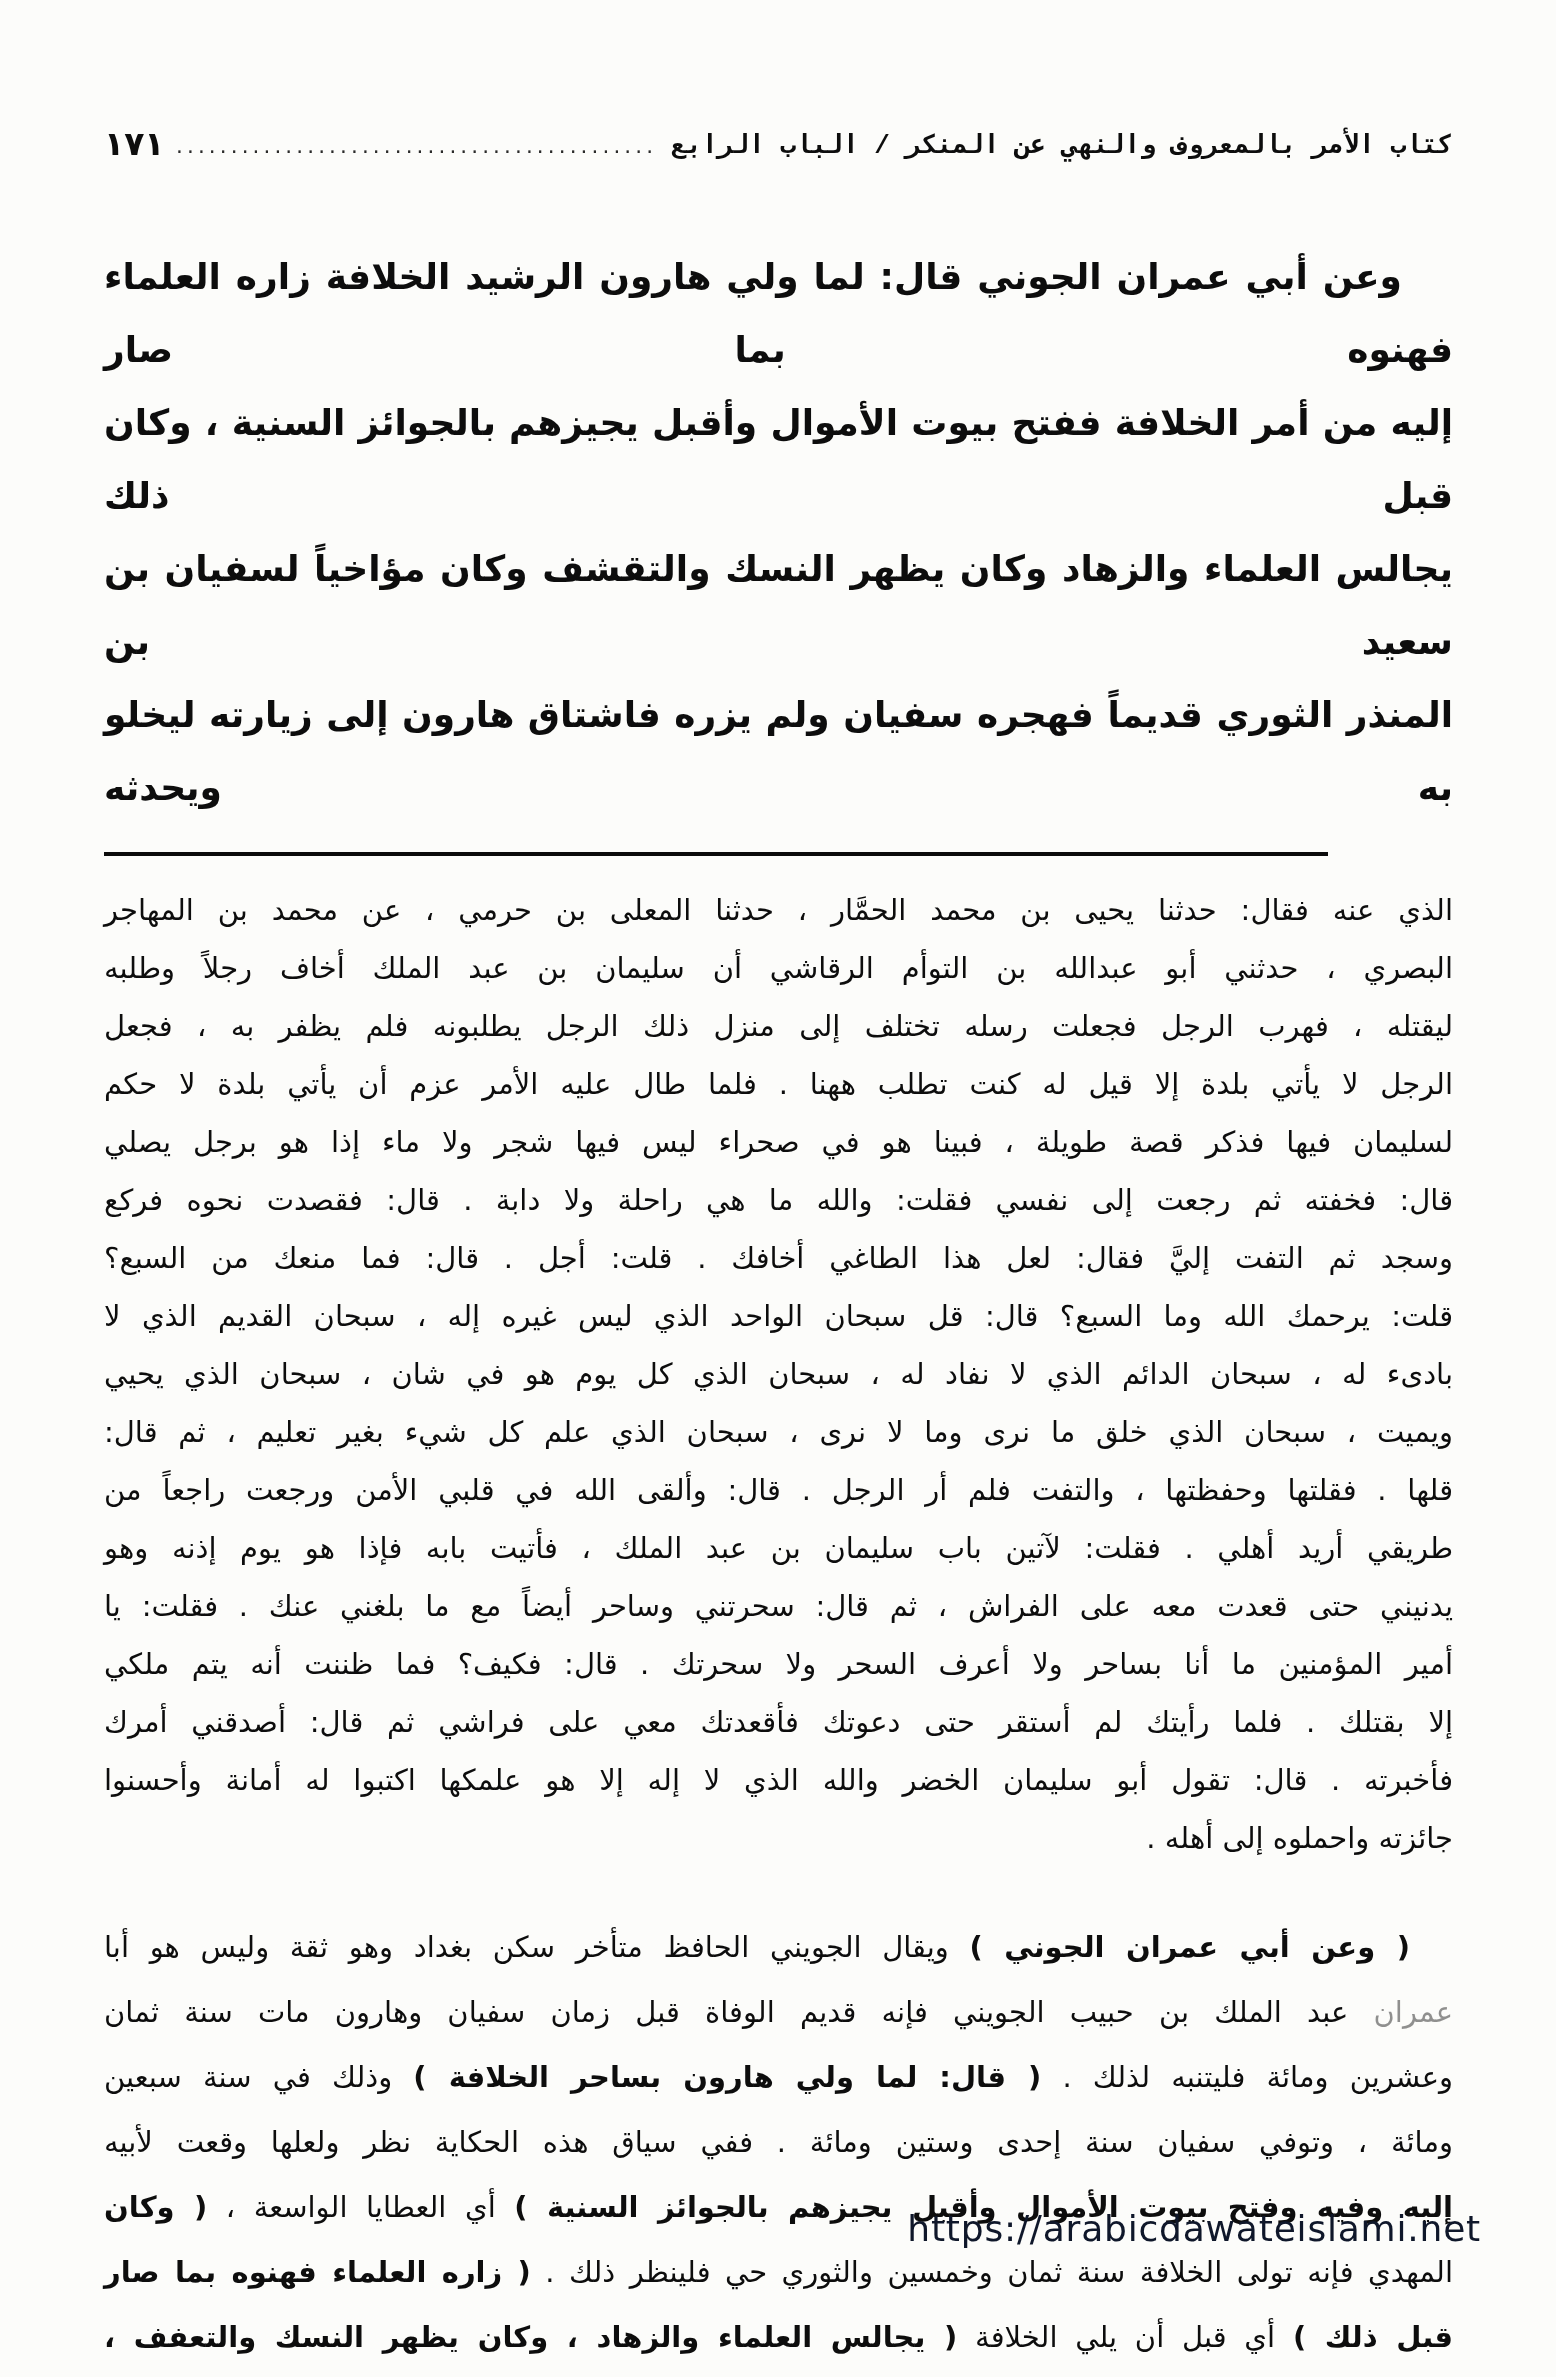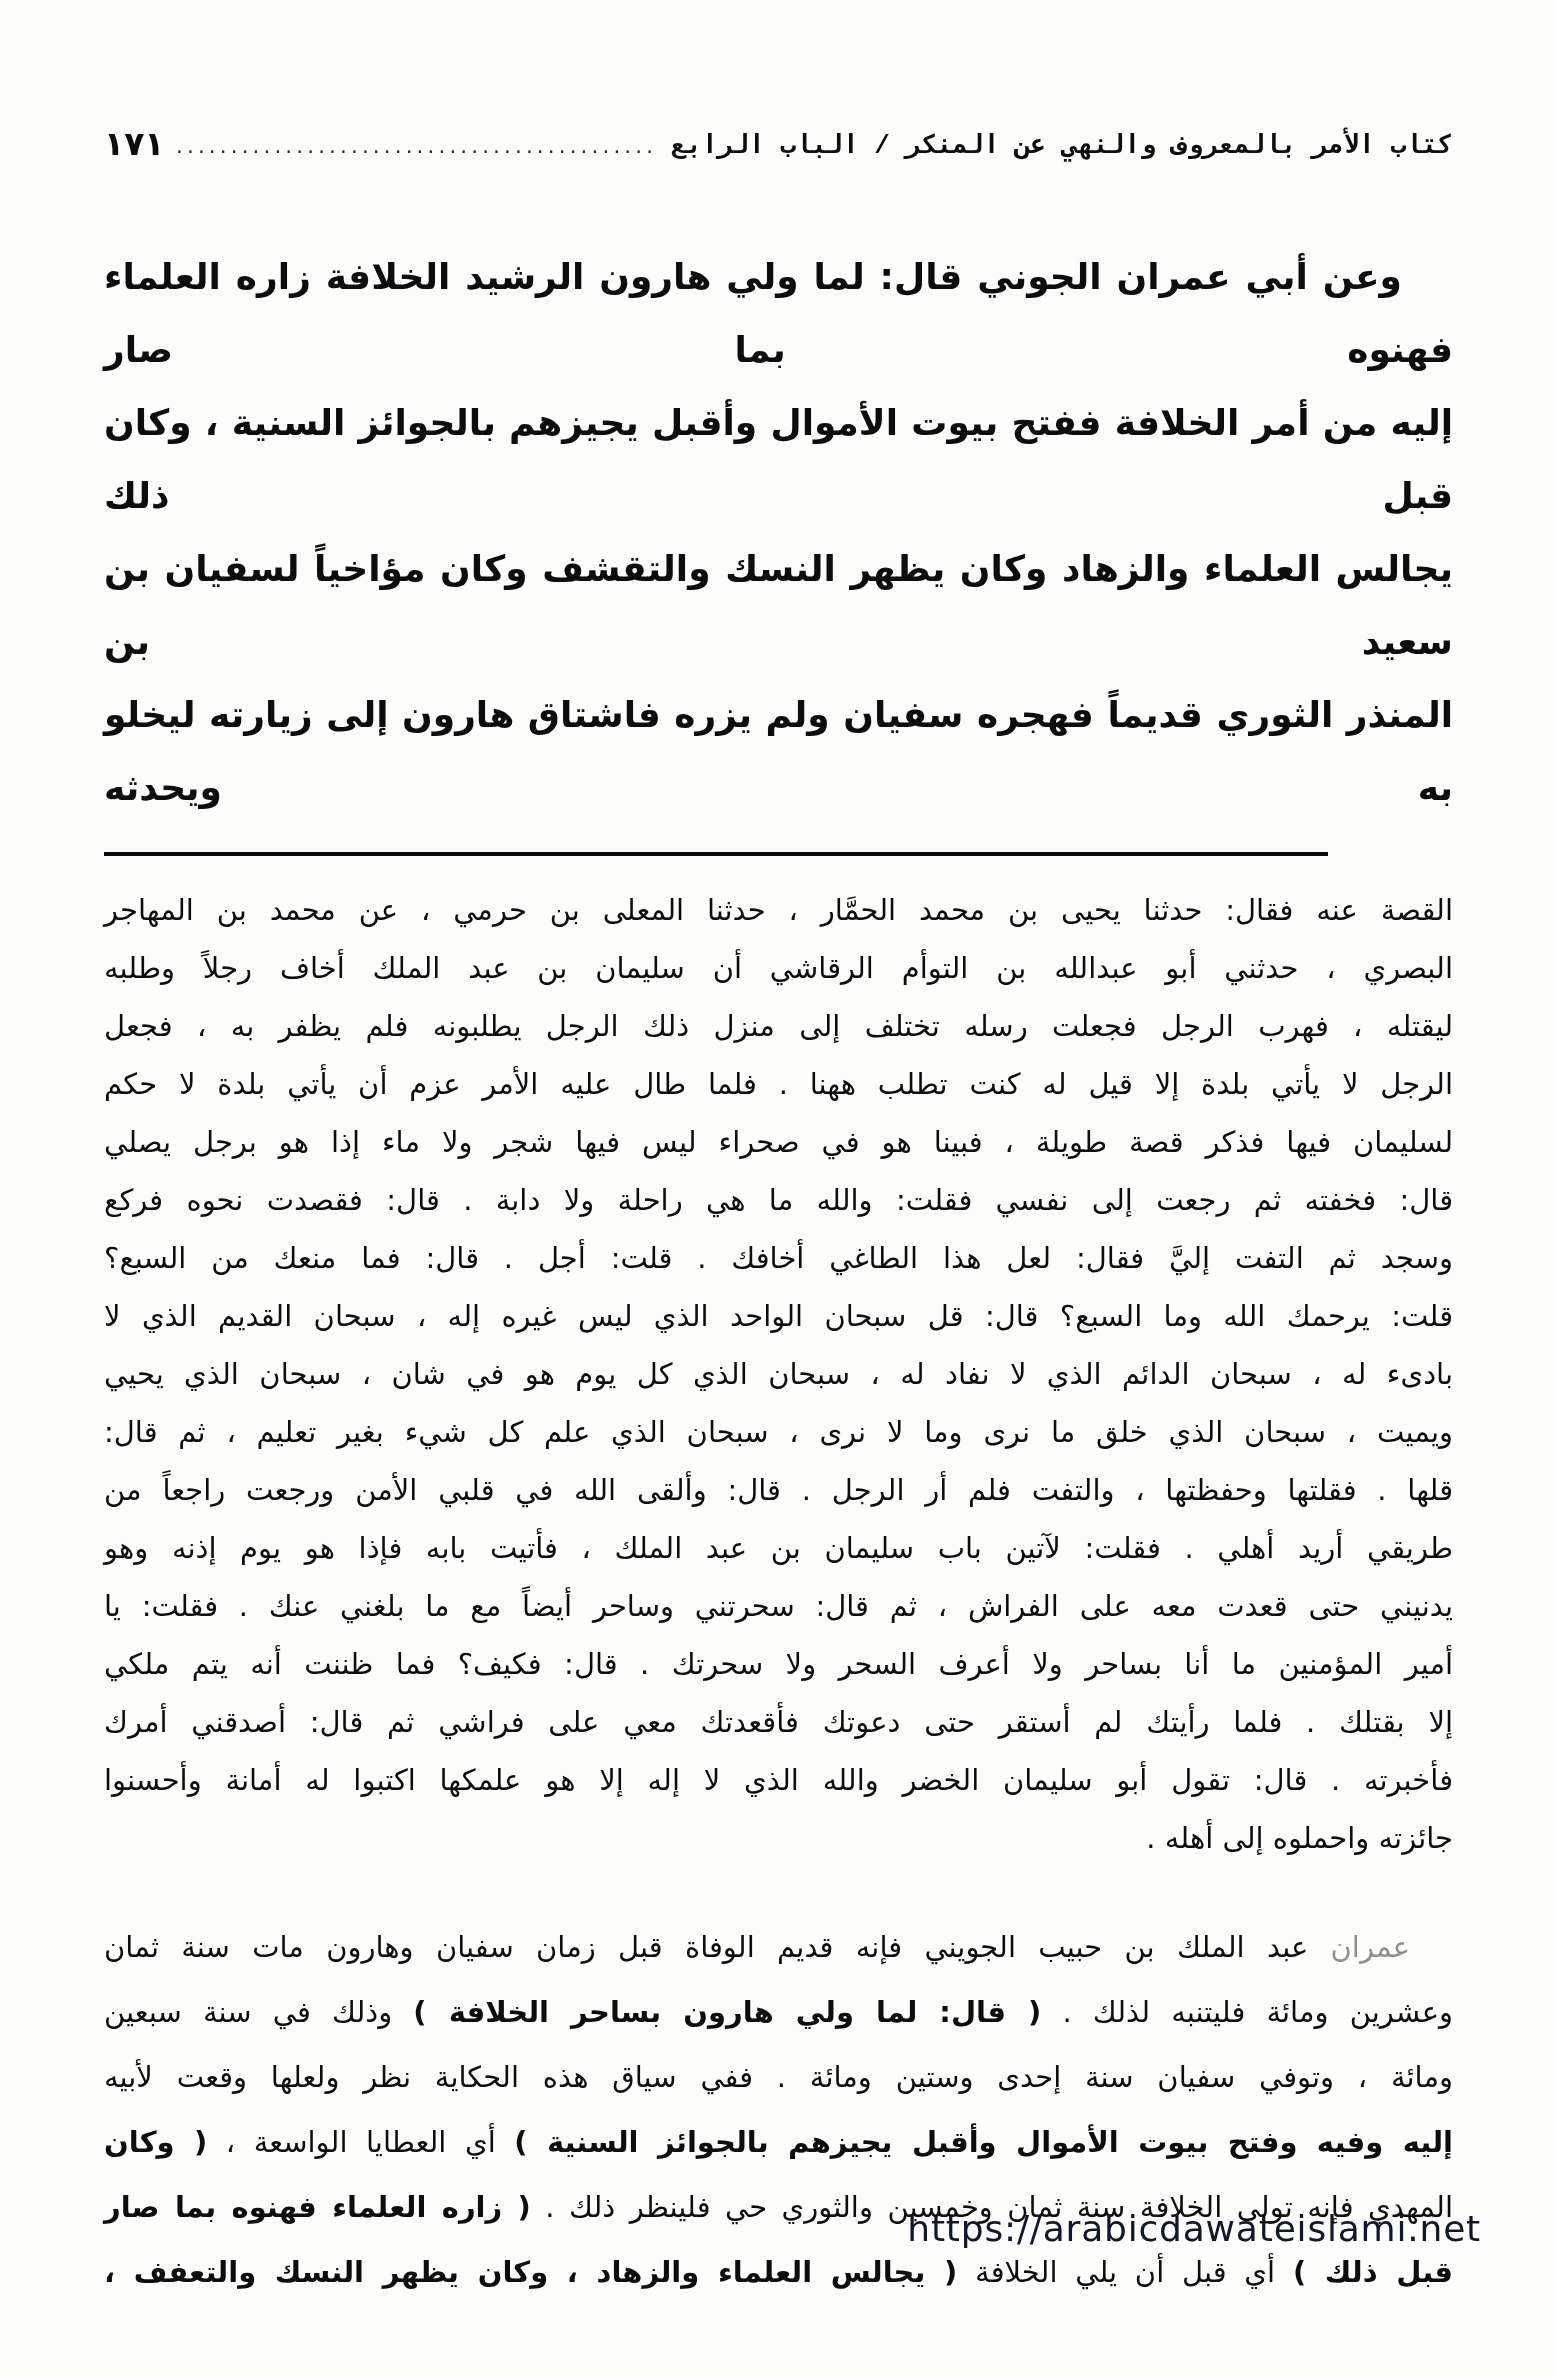--- a/index.html
+++ b/index.html
@@ -66,40 +66,41 @@
     <div class="main-text">
         <div class="line">وعن أبي عمران الجوني قال: لما ولي هارون الرشيد الخلافة زاره العلماء فهنوه بما صار</div>
         <div class="line">إليه من أمر الخلافة ففتح بيوت الأموال وأقبل يجيزهم بالجوائز السنية ، وكان قبل ذلك</div>
         <div class="line">يجالس العلماء والزهاد وكان يظهر النسك والتقشف وكان مؤاخياً لسفيان بن سعيد بن</div>
         <div class="line">المنذر الثوري قديماً فهجره سفيان ولم يزره فاشتاق هارون إلى زيارته ليخلو به ويحدثه</div>
       </div>
 
     <div class="sep"></div>
 
     <div class="commentary">
-        <div class="line">القصة عنه فقال: حدثنا يحيى بن محمد الحمَّار ، حدثنا المعلى بن حرمي ، عن محمد بن المهاجر</div>
+        <div class="line">الذي عنه فقال: حدثنا يحيى بن محمد الحمَّار ، حدثنا المعلى بن حرمي ، عن محمد بن المهاجر</div>
         <div class="line">البصري ، حدثني أبو عبدالله بن التوأم الرقاشي أن سليمان بن عبد الملك أخاف رجلاً وطلبه</div>
         <div class="line">ليقتله ، فهرب الرجل فجعلت رسله تختلف إلى منزل ذلك الرجل يطلبونه فلم يظفر به ، فجعل</div>
         <div class="line">الرجل لا يأتي بلدة إلا قيل له كنت تطلب ههنا . فلما طال عليه الأمر عزم أن يأتي بلدة لا حكم</div>
         <div class="line">لسليمان فيها فذكر قصة طويلة ، فبينا هو في صحراء ليس فيها شجر ولا ماء إذا هو برجل يصلي</div>
         <div class="line">قال: فخفته ثم رجعت إلى نفسي فقلت: والله ما هي راحلة ولا دابة . قال: فقصدت نحوه فركع</div>
         <div class="line">وسجد ثم التفت إليَّ فقال: لعل هذا الطاغي أخافك . قلت: أجل . قال: فما منعك من السبع؟</div>
         <div class="line">قلت: يرحمك الله وما السبع؟ قال: قل سبحان الواحد الذي ليس غيره إله ، سبحان القديم الذي لا</div>
         <div class="line">بادىء له ، سبحان الدائم الذي لا نفاد له ، سبحان الذي كل يوم هو في شان ، سبحان الذي يحيي</div>
         <div class="line">ويميت ، سبحان الذي خلق ما نرى وما لا نرى ، سبحان الذي علم كل شيء بغير تعليم ، ثم قال:</div>
         <div class="line">قلها . فقلتها وحفظتها ، والتفت فلم أر الرجل . قال: وألقى الله في قلبي الأمن ورجعت راجعاً من</div>
         <div class="line">طريقي أريد أهلي . فقلت: لآتين باب سليمان بن عبد الملك ، فأتيت بابه فإذا هو يوم إذنه وهو</div>
         <div class="line">يدنيني حتى قعدت معه على الفراش ، ثم قال: سحرتني وساحر أيضاً مع ما بلغني عنك . فقلت: يا</div>
         <div class="line">أمير المؤمنين ما أنا بساحر ولا أعرف السحر ولا سحرتك . قال: فكيف؟ فما ظننت أنه يتم ملكي</div>
         <div class="line">إلا بقتلك . فلما رأيتك لم أستقر حتى دعوتك فأقعدتك معي على فراشي ثم قال: أصدقني أمرك</div>
         <div class="line">فأخبرته . قال: تقول أبو سليمان الخضر والله الذي لا إله إلا هو علمكها اكتبوا له أمانة وأحسنوا</div>
         <div class="line">جائزته واحملوه إلى أهله .</div>
       </div>
 
     <div class="tafsir">
+        <div class="line"><span class="b">( وعن أبي عمران الجوني )</span><span> ويقال الجويني الحافظ متأخر سكن بغداد وهو ثقة وليس هو أبا</span></div>
         <div class="line"><span class="f">عمران</span><span> عبد الملك بن حبيب الجويني فإنه قديم الوفاة قبل زمان سفيان وهارون مات سنة ثمان</span></div>
         <div class="line"><span>وعشرين ومائة فليتنبه لذلك . </span><span class="b">( قال: لما ولي هارون بساحر الخلافة )</span><span> وذلك في سنة سبعين</span></div>
         <div class="line"><span>ومائة ، وتوفي سفيان سنة إحدى وستين ومائة . ففي سياق هذه الحكاية نظر ولعلها وقعت لأبيه</span></div>
         <div class="line"><span class="b">إليه وفيه وفتح بيوت الأموال وأقبل يجيزهم بالجوائز السنية )</span><span> أي العطايا الواسعة ، </span><span class="b">( وكان</span></div>
         <div class="line"><span>المهدي فإنه تولى الخلافة سنة ثمان وخمسين والثوري حي فلينظر ذلك . </span><span class="b">( زاره العلماء فهنوه بما صار</span></div>
         <div class="line"><span class="b">قبل ذلك )</span><span> أي قبل أن يلي الخلافة </span><span class="b">( يجالس العلماء والزهاد ، وكان يظهر النسك والتعفف ،</span></div>
       </div>
 
   </div>
 

